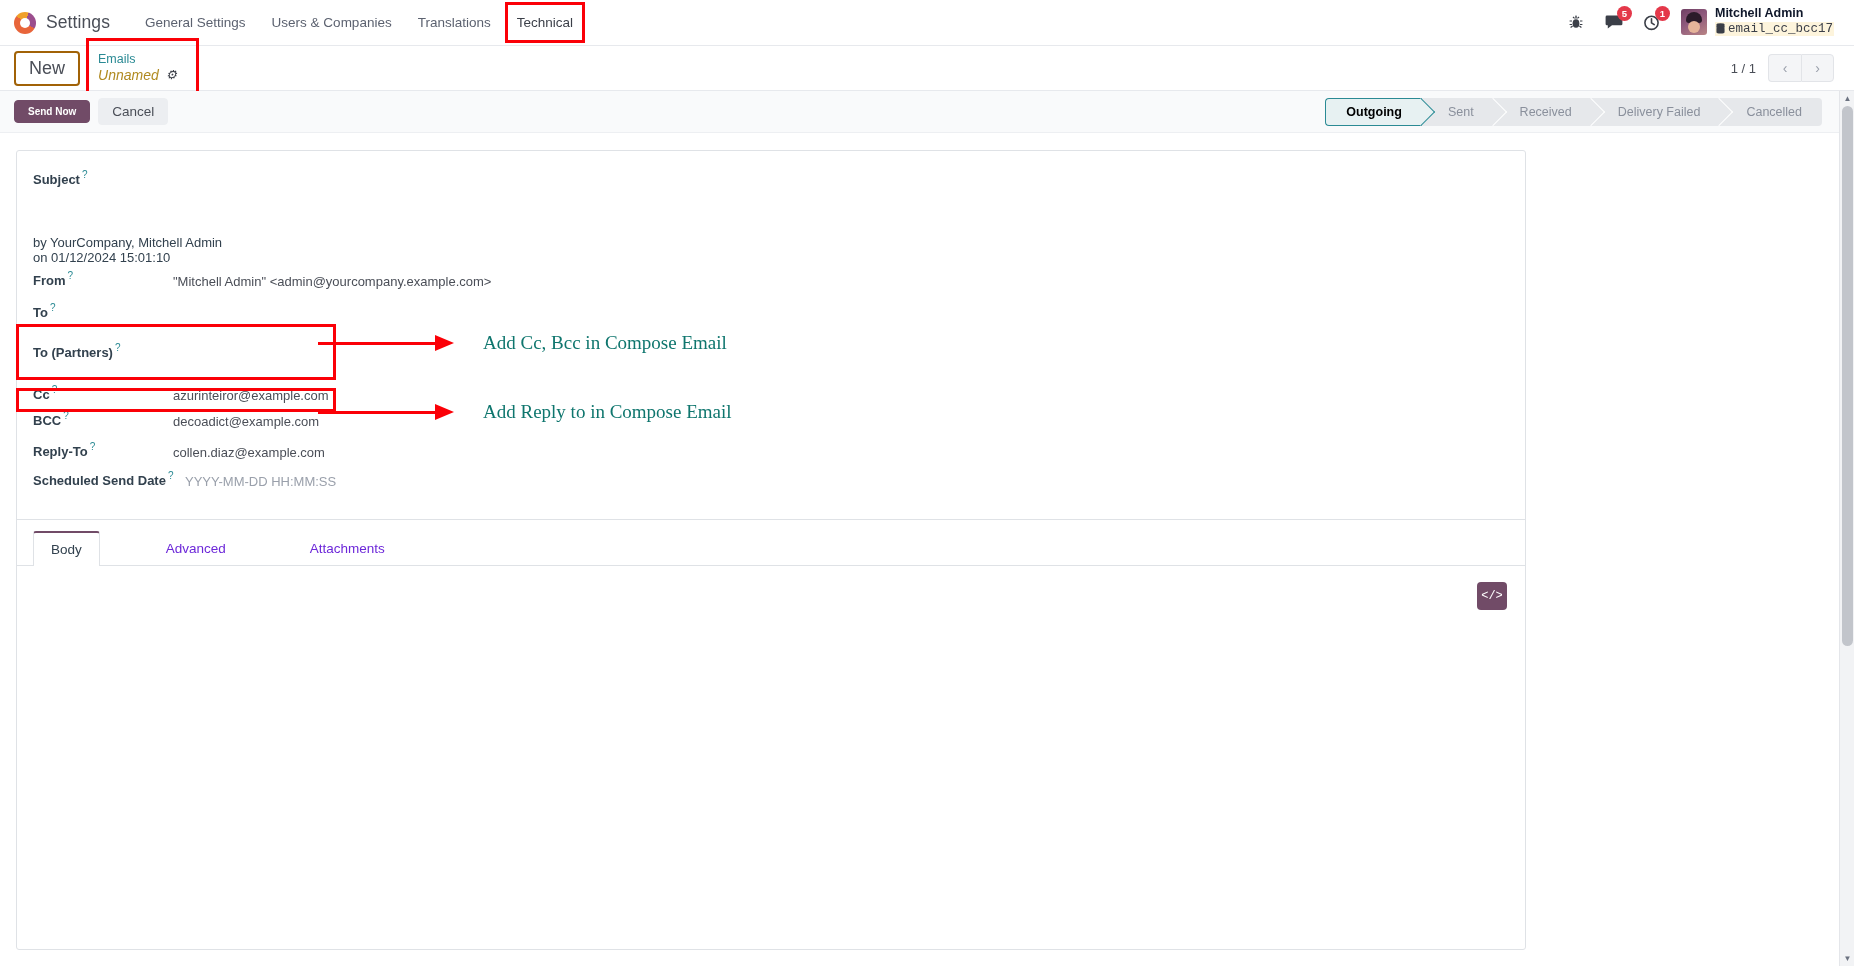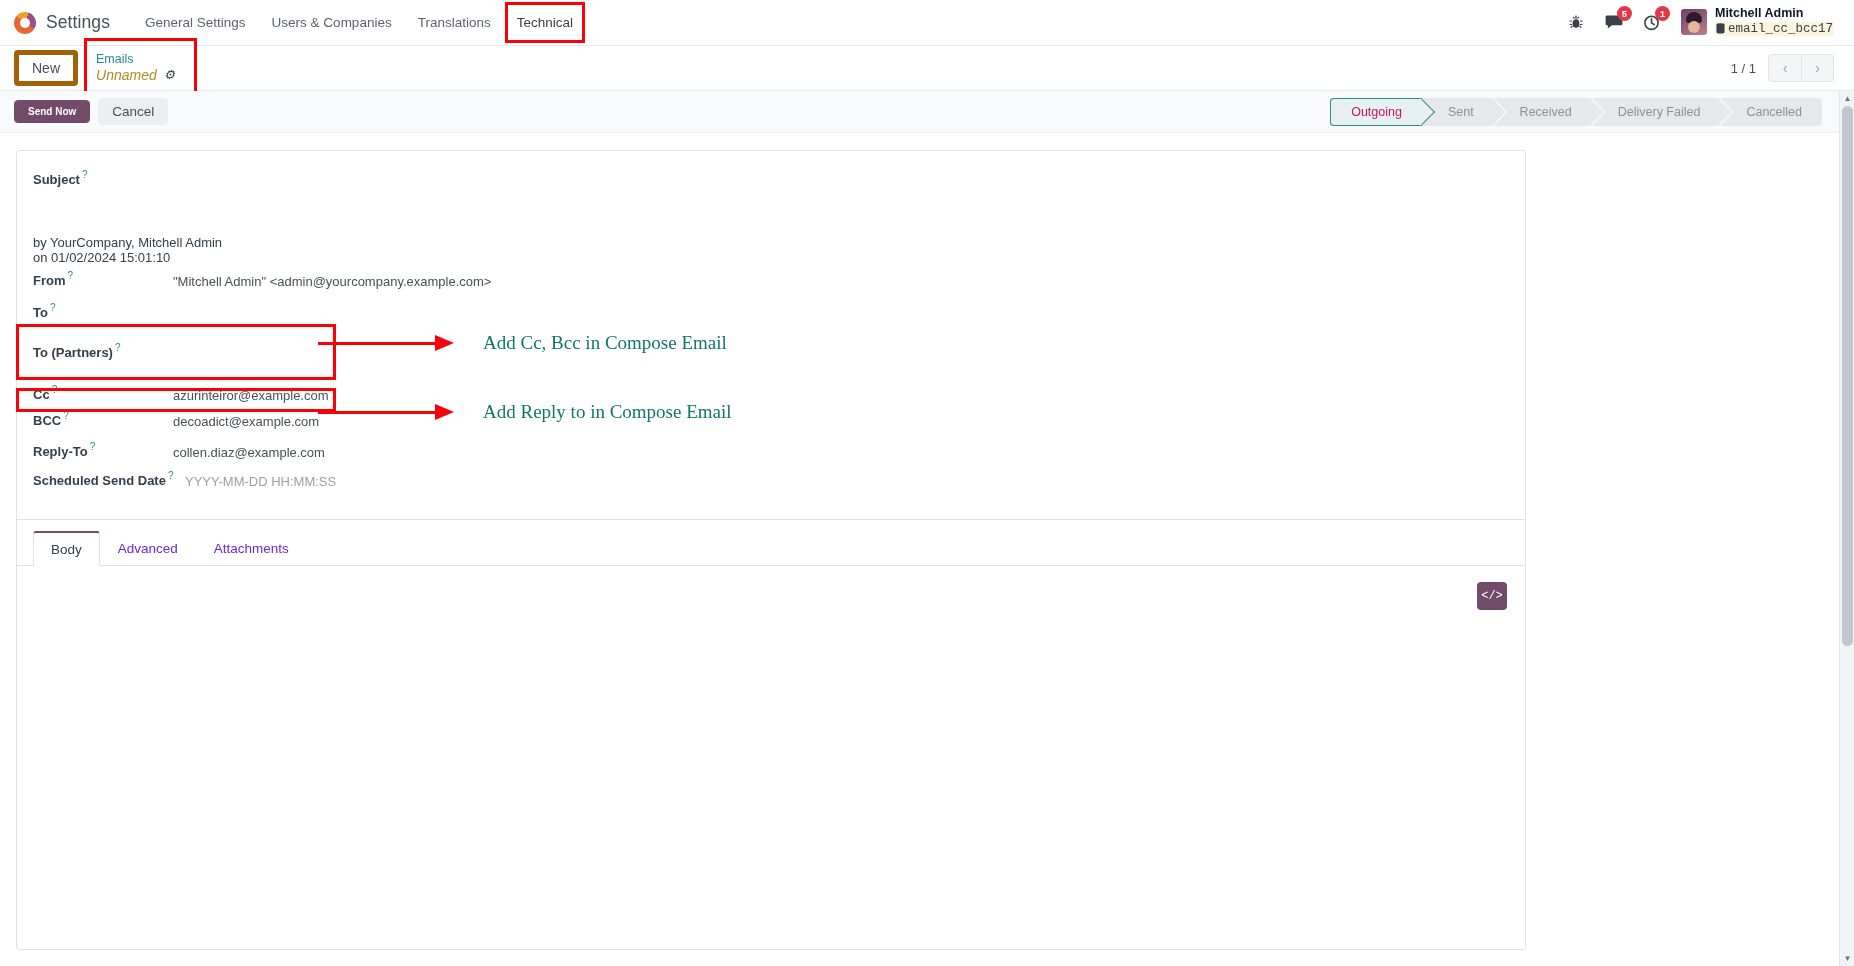--- a/index.html
+++ b/index.html
@@ -140,24 +140,24 @@
   .control-panel {
     height: 45px;
     background: #ffffff;
     display: flex;
     align-items: center;
     padding: 0 14px;
     border-bottom: 1px solid #e7e9ed;
     position: relative;
   }
   .btn-new {
-    border: 5px solid #a16207;
+    border: 2px solid #a16207;
     color: #4a4e57;
     background: #fff;
-    font-size: 14px;
+    font-size: 18px;
     padding: 5px 13px;
     border-radius: 4px;
     cursor: pointer;
     margin-right: 12px;
   }
   .breadcrumb-wrap {
     position: relative;
     padding: 4px 12px 4px 6px;
     display: flex; flex-direction: column;
     justify-content: center;
@@ -267,22 +267,22 @@
     transform: translateY(-50%) rotate(45deg);
     background: #e6e8eb;
     border-right: 1px solid #ffffff;
     border-top: 1px solid #ffffff;
     z-index: 2;
   }
   .st:first-child { padding-left: 20px; }
   .st:last-child::after { display: none; }
   .st.active {
     background: #e7f1f2;
-    color: #be185d;
-    font-weight: normal;
+    color: #000000;
+    font-weight: bold;
     border: 1px solid #2a8a94;
     border-right: none;
     border-radius: 4px 0 0 4px;
     margin-left: 39px;
   }
   .st.active::after {
     background: #e7f1f2;
     border-right: 1px solid #2a8a94;
     border-top: 1px solid #2a8a94;
   }
@@ -400,20 +400,21 @@
     border-top: 1px solid #dfe2e6;
     margin-left: -16px;
     margin-right: -16px;
     padding-top: 0;
   }
   .tabs {
     display: flex;
     padding-left: 16px;
     margin-top: 10px;
     border-bottom: 1px solid #dfe2e6;
+    gap: 48px;
   }
   .tab {
     font-size: 13.5px;
     color: #6d28d9;
     padding: 9px 17px;
     cursor: pointer;
     border: 1px solid transparent;
     border-bottom: none;
     position: relative;
     top: 1px;
@@ -565,21 +566,21 @@
   <div class="sheet-scroll">
     <div class="sheet">
 
       <div class="subject-row">
         <span class="field-label">Subject</span><span class="qmark">?</span>
         <input class="subject-input" value="" style="">
       </div>
 
       <div class="meta-line">
         <span class="meta-by">by YourCompany, Mitchell Admin</span>
-        <span class="meta-on">on 01/02/2024 15:01:10</span>
+        <span class="meta-on">on 01/12/2024 15:01:10</span>
       </div>
 
       <div class="fieldrow">
         <div class="lbl">
           <span class="field-label">From</span><span class="qmark">?</span>
         </div>
         <div class="val">"Mitchell Admin" &lt;admin@yourcompany.example.com&gt;</div>
       </div>
 
       <div class="fieldrow tags-row">

